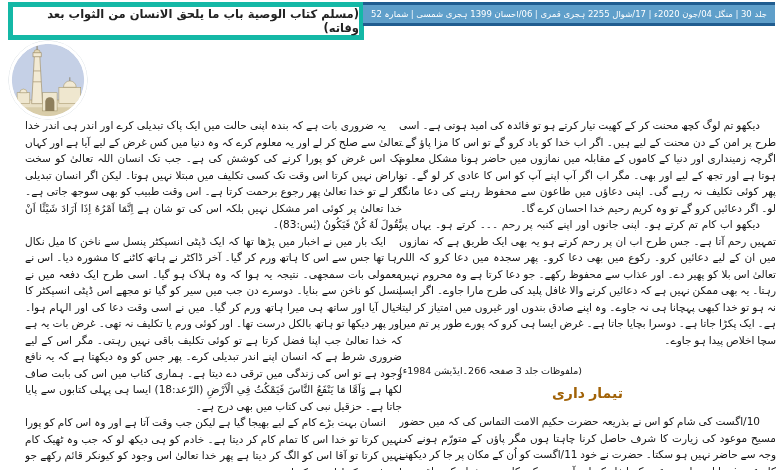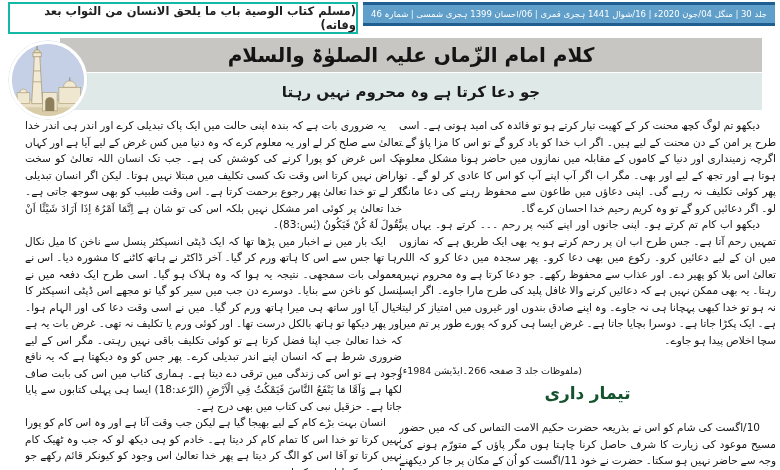--- a/index.html
+++ b/index.html
@@ -3,21 +3,21 @@
 <meta charset="utf-8">
 <style>
   html,body{margin:0;padding:0;background:#ffffff;}
   .page{
     position:relative;width:780px;height:470px;background:#ffffff;
     overflow:hidden;font-family:"DejaVu Sans","Liberation Sans",sans-serif;color:#1c1c1c;
   }
   
   .ref-box{
     position:absolute;left:8px;top:2px;width:346px;height:28px;
-    background:#ffffff;border:2px solid #14b8a6;
+    background:#ffffff;border:5px solid #14b8a6;
     display:flex;align-items:center;justify-content:center;
     direction:rtl;font-size:11.5px;font-weight:bold;color:#222;
   }
   .issue-bar{
     position:absolute;left:363px;top:2px;width:412px;height:24px;
     background:#5f9fca;border-top:3px solid #205d90;border-bottom:3px solid #205d90;
     display:flex;flex-direction:row;justify-content:space-between;align-items:center;
     direction:rtl;padding:0 8px;box-sizing:border-box;
     color:#ffffff;font-size:8.5px;white-space:nowrap;
   }
@@ -44,51 +44,45 @@
     position:absolute;top:117px;width:377px;height:353px;
     direction:rtl;text-align:justify;
     font-size:10.5px;line-height:16.5px;word-spacing:-0.5px;color:#161616;
     overflow:hidden;
   }
   .col-right{right:4px;}
   .col-left{left:25px;}
   .col p{margin:0;text-indent:16px;}
   .col p.cite{text-indent:0;text-align:left;font-size:9.5px;margin:15px 0 2px;}
   .col h3.sec{
-    margin:5px 0 18px;text-align:center;text-indent:0;
-    font-size:17px;font-weight:bold;color:#14532d;
+    margin:5px 0 12px;text-align:center;text-indent:0;
+    font-size:14px;font-weight:bold;color:#a16207;
   }
 </style>
 </head>
 <body>
 
 <div class="page">
 
   <div class="ref-box">
     <span>(مسلم كتاب الوصية باب ما يلحق الانسان من الثواب بعد وفاته)</span>
   </div>
 
   <div class="issue-bar">
     <span>جلد 30</span>
     <span class="sep">|</span>
     <span>منگل 04/جون 2020ء</span>
     <span class="sep">|</span>
-    <span>16/شوال 1441 ہجری قمری</span>
+    <span>17/شوال 2255 ہجری قمری</span>
     <span class="sep">|</span>
     <span>06/احسان 1399 ہجری شمسی</span>
     <span class="sep">|</span>
-    <span>شمارہ 46</span>
+    <span>شمارہ 52</span>
   </div>
 
-  <div class="title-bar">
-    <h1>كلام امام الزّماں علیہ الصلوٰۃ والسلام</h1>
-  </div>
-  <div class="subtitle-bar">
-    <h2>جو دعا کرتا ہے وہ محروم نہیں رہتا</h2>
-  </div>
 
   <div class="logo">
     <svg viewBox="0 0 88 88" width="80" height="80" aria-hidden="true">
       <defs>
           <clipPath id="cclip">
             <circle cx="44" cy="44" r="40"></circle>
           </clipPath>
         </defs>
       <circle cx="44" cy="44" r="43" fill="#ffffff" stroke="#c9d2d8" stroke-width="1"></circle>
       <g clip-path="url(#cclip)">

